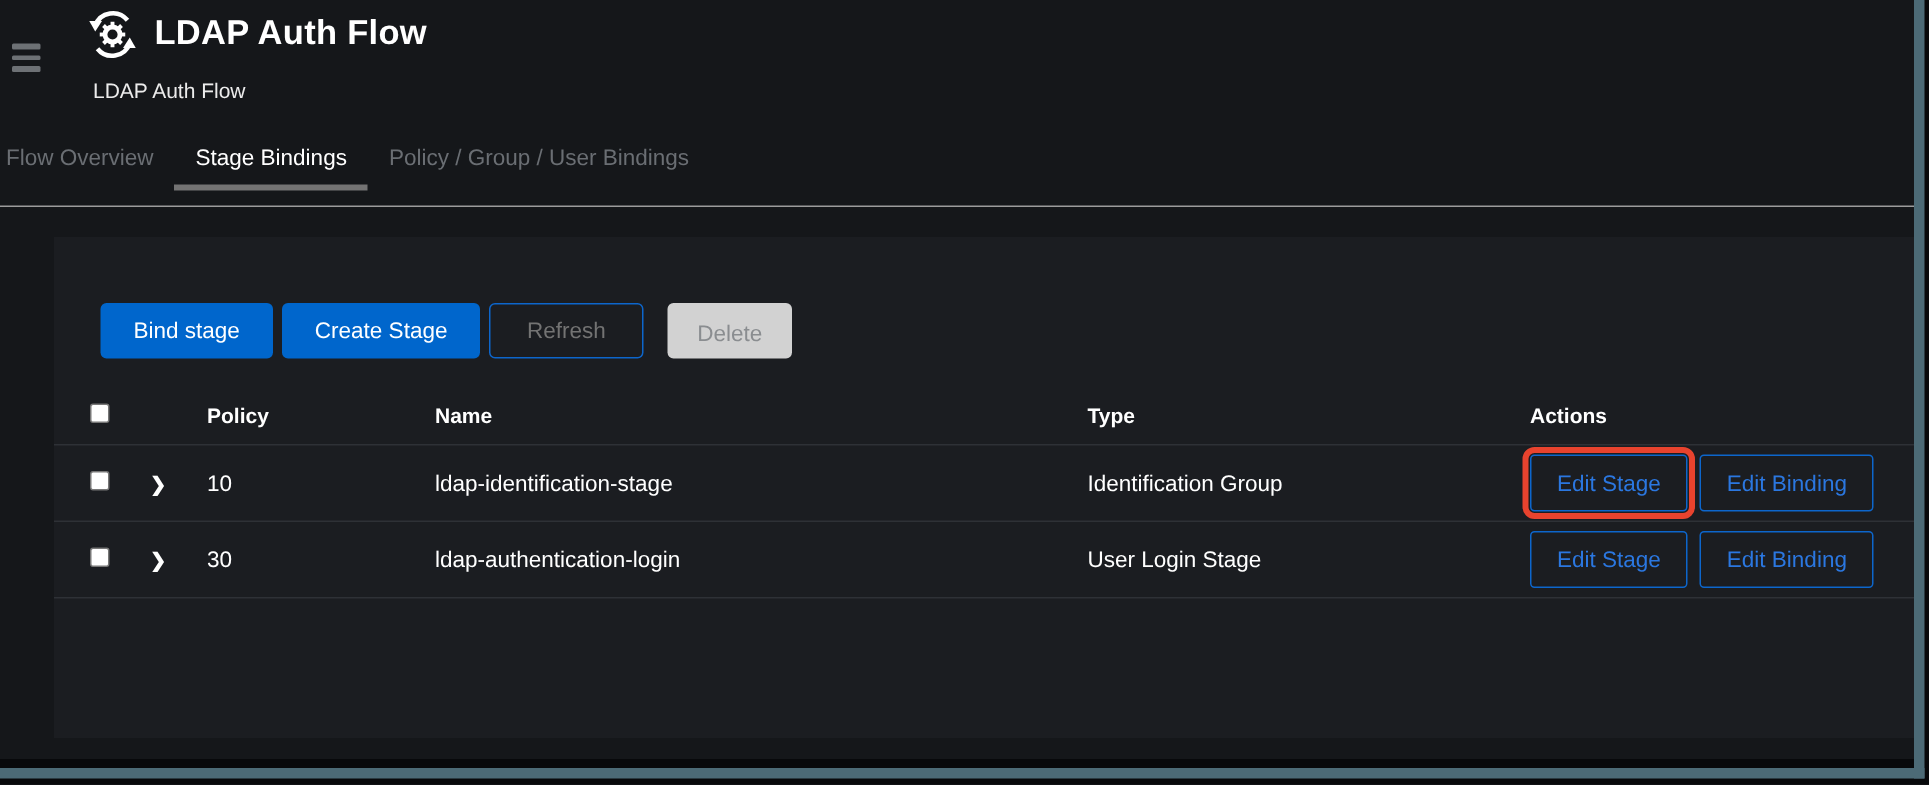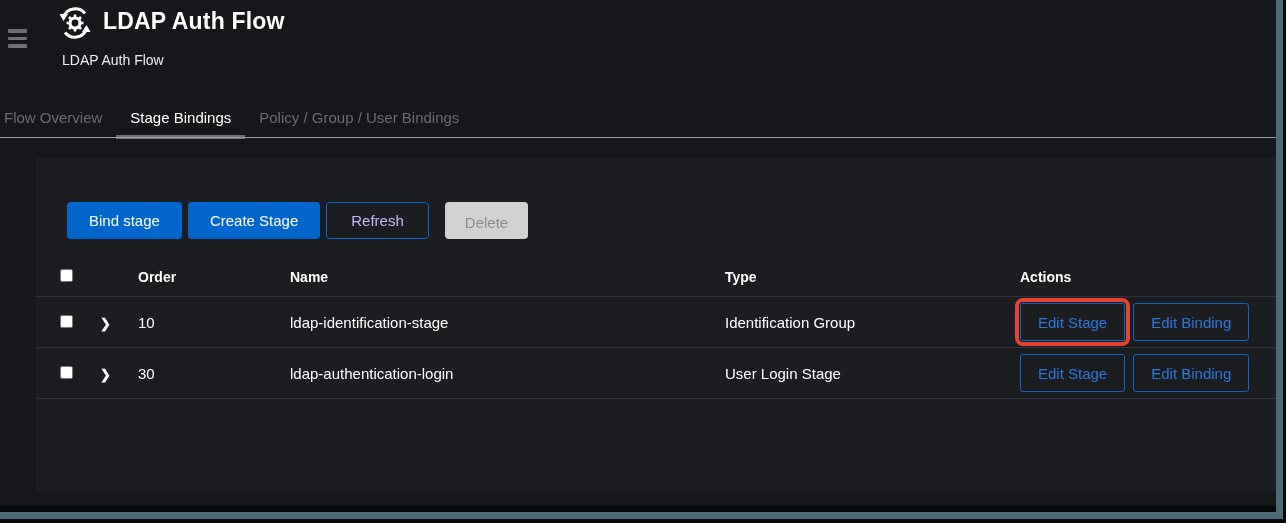--- a/index.html
+++ b/index.html
@@ -14,33 +14,33 @@
   .viewport { position:absolute; left:0; top:0; width:1277px; height:506px; background:#15171a; }
 
   
   .hamburger { position:absolute; left:8px; top:29px; width:20px; cursor:pointer; }
   .hamburger .bar { width:19px; height:3.5px; background:#6d7175; margin-bottom:4px; border-radius:1px; }
   .flow-icon { position:absolute; left:58px; top:6px; width:34px; height:34px; }
   .page-title { position:absolute; left:103px; top:8px; font-size:23px; font-weight:700; letter-spacing:.2px; }
   .page-subtitle { position:absolute; left:62px; top:52px; font-size:14px; color:#ececec; }
 
   
-  .tabs { position:absolute; left:0; top:100px; height:39px; display:flex;justify-content:center; }
+  .tabs { position:absolute; left:0; top:88px; height:39px; display:flex;justify-content:center; }
   .tab { height:39px; line-height:36px; padding:0 14px; font-size:15px; color:#6a6e73; cursor:pointer; white-space:nowrap; }
   .tab:first-child { padding-left:4px; }
   .tab.active { color:#ffffff; border-bottom:4px solid #737373; }
   .tabs-divider { position:absolute; left:0; top:137px; width:1277px; height:1px; background:#9c9c9c; }
 
   
   .card { position:absolute; left:36px; top:158px; width:1240px; height:334px; background:#1b1d21; }
 
   .toolbar { padding:44px 0 0 31px; display:flex; align-items:flex-start; }
   .btn { height:37px; font-size:15px; font-family:inherit; border-radius:4px; cursor:pointer; border:none; }
   .btn-primary { background:#0066cc; color:#ffffff; padding:0 22px; }
-  .btn-secondary { background:transparent; color:#c4b5fd; border:1px solid #0d66cc; padding:0 24px; }
+  .btn-secondary { background:transparent; color:#737373; border:1px solid #0d66cc; padding:0 24px; }
   .btn-disabled { background:#d2d2d2; color:#8a8d90; padding:12px 20px; cursor:default; }
   .gap6 { margin-left:6px; } .gap16 { margin-left:16px; }
 
   
   .tbl { margin-top:19px; }
   .trow {
     display:grid;
     grid-template-columns:40px 38px 152px 435px 295px 1fr;
     padding-left:24px; align-items:center;
     border-bottom:1px solid #2e3136;
@@ -102,21 +102,21 @@
       <button class="btn btn-primary gap6">Create Stage</button>
       <button class="btn btn-secondary gap6">Refresh</button>
       <button class="btn btn-disabled gap16" disabled="">Delete</button>
     </div>
 
     <div class="tbl">
 
       <div class="trow head">
         <div><span class="checkbox"></span></div>
         <div></div>
-        <div class="cell">Order</div>
+        <div class="cell">Policy</div>
         <div class="cell">Name</div>
         <div class="cell">Type</div>
         <div class="cell">Actions</div>
       </div>
 
       <div class="trow body">
         <div><span class="checkbox"></span></div>
         <div><span class="chev">❯</span></div>
         <div class="cell">10</div>
         <div class="cell">ldap-identification-stage</div>

